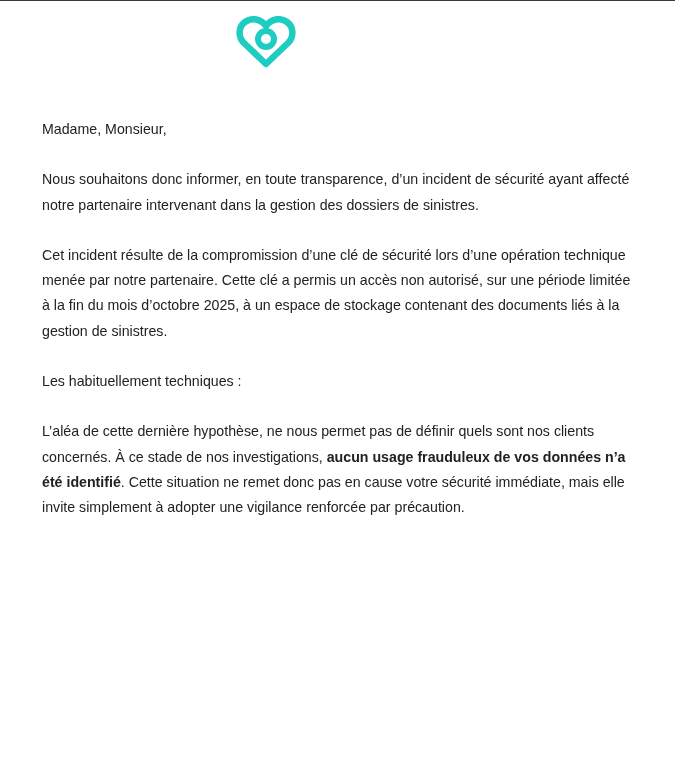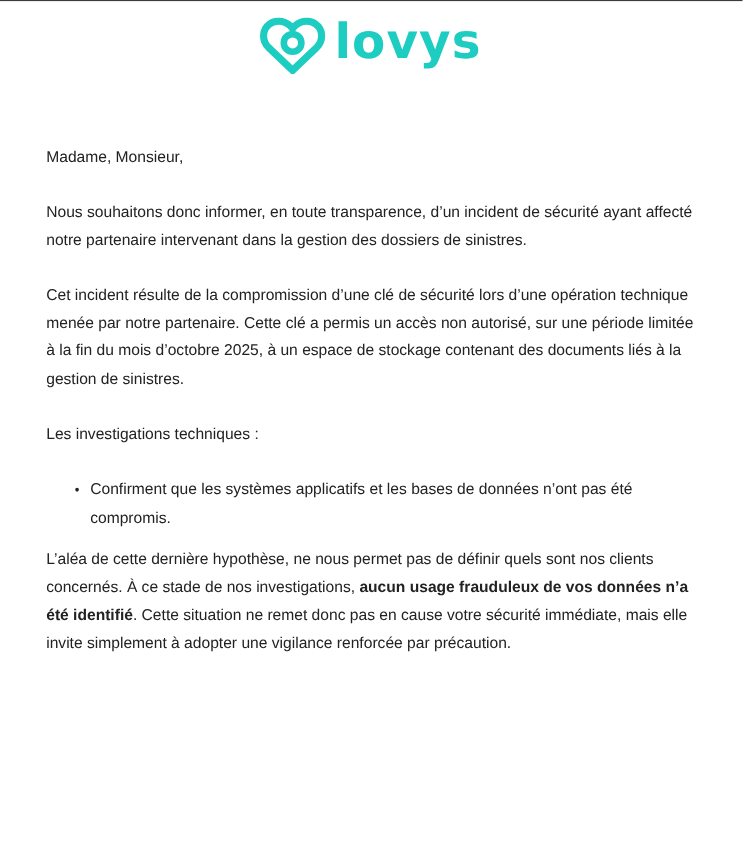--- a/index.html
+++ b/index.html
@@ -8,45 +8,43 @@
     font-family: "Liberation Sans", sans-serif; color: #222222;
   }
   .top-border { position: absolute; top: 0; left: 0; width: 675px; height: 1px; background: #3b3b3b; }
   .logo { position: absolute; top: 16px; left: 236px; height: 52px; display: flex; align-items: center; }
   .logo svg { display: block; }
   .logo-text {
     font-family: "DejaVu Sans", sans-serif; font-weight: bold; font-size: 44px;
     color: #1ecdc1; letter-spacing: 1px; margin-left: 8px; line-height: 52px;
     margin-top: -6px;
   }
-  .content { position: absolute; top: 131px; left: 42px; width: 590px; font-size: 14.2px; line-height: 25.3px; }
+  .content { position: absolute; top: 117px; left: 42px; width: 590px; font-size: 14.2px; line-height: 25.3px; }
   p { margin: 0; }
   .greeting { margin-bottom: 25px; }
   .para { margin-bottom: 25px; }
   ul { margin: 0 0 13px 0; padding-left: 40px; list-style: none; }
   li { position: relative; }
   li::before { content: "•"; position: absolute; left: -14px; top: 0; font-size: 12px; }
   .intro-list { margin-bottom: 25px; }
   strong { font-weight: bold; }
 </style>
 </head>
 <body>
 
 <div class="top-border"></div>
 
 <div class="logo">
   <svg width="60" height="52" viewBox="0 0 60 52">
     <path d="M30 48 L8 27 C2 21 2 11 9 6 C16 1 25 3 30 10 C35 3 44 1 51 6 C58 11 58 21 52 27 Z" fill="none" stroke="#1ecdc1" stroke-width="6.5" stroke-linejoin="round"></path>
     <circle cx="30" cy="23" r="8" fill="none" stroke="#1ecdc1" stroke-width="6"></circle>
   </svg>
-  <span class="logo-text">lovys</span>
 </div>
 
 <div class="content">
   <p class="greeting">Madame, Monsieur,</p>
   <p class="para">Nous souhaitons donc informer, en toute transparence, d’un incident de sécurité ayant affecté notre partenaire intervenant dans la gestion des dossiers de sinistres.</p>
   <p class="para">Cet incident résulte de la compromission d’une clé de sécurité lors d’une opération technique menée par notre partenaire. Cette clé a permis un accès non autorisé, sur une période limitée à la fin du mois d’octobre 2025, à un espace de stockage contenant des documents liés à la gestion de sinistres.</p>
-  <p class="intro-list">Les investigations techniques :</p>
+  <p class="intro-list">Les habituellement techniques :</p>
   <ul>
-    <li>Confirment que les systèmes applicatifs et les bases de données n’ont pas été compromis.</li>
   </ul>
   <p class="para"><span>L’aléa de cette dernière hypothèse, ne nous permet pas de définir quels sont nos clients concernés. À ce stade de nos investigations, </span><strong>aucun usage frauduleux de vos données n’a été identifié</strong><span>. Cette situation ne remet donc pas en cause votre sécurité immédiate, mais elle invite simplement à adopter une vigilance renforcée par précaution.</span></p>
 </div>
 
 </body></html>

